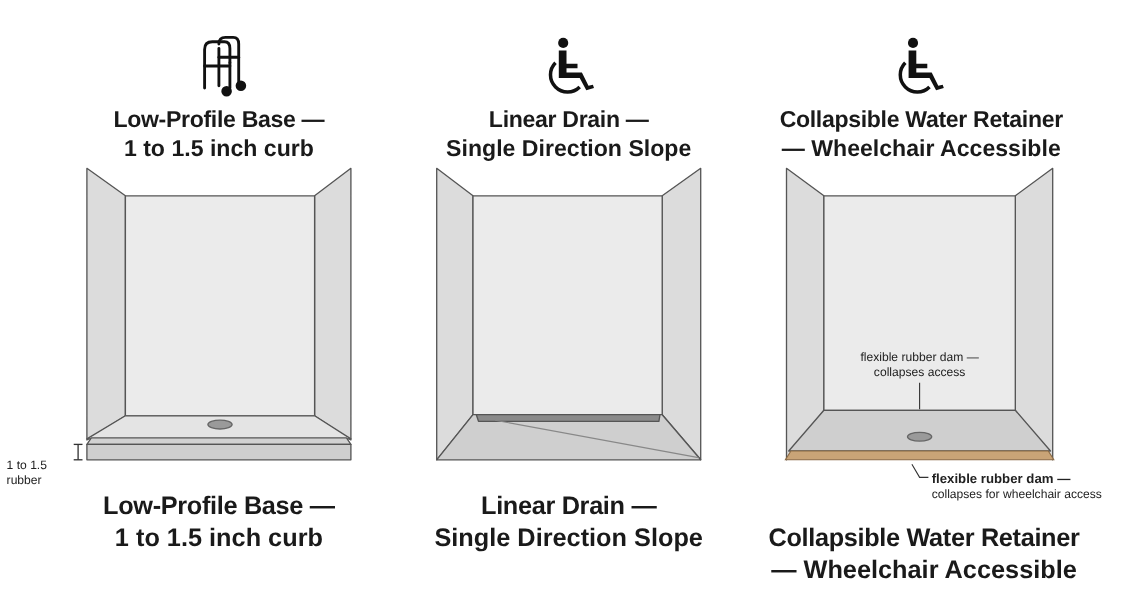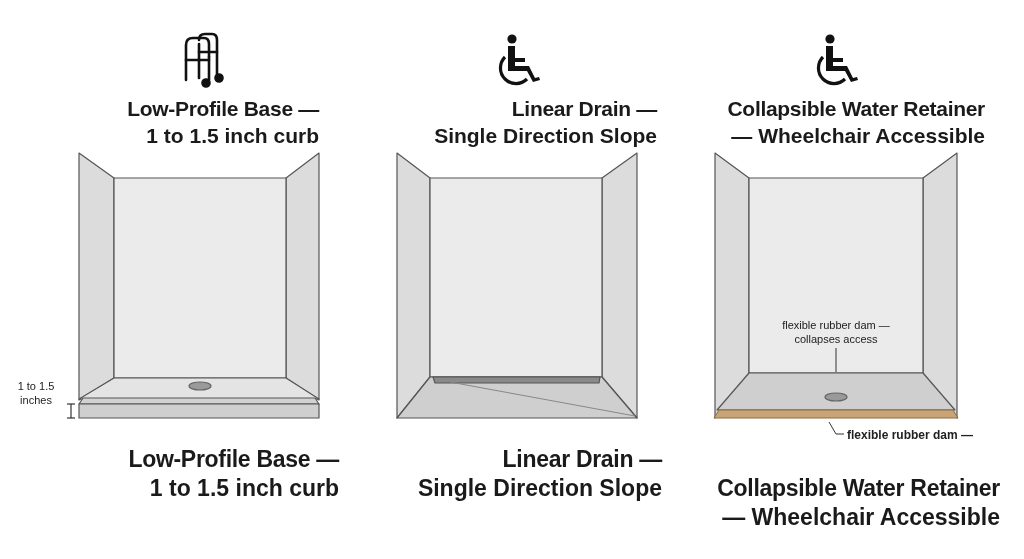--- a/index.html
+++ b/index.html
@@ -1,19 +1,19 @@
 <!DOCTYPE html>
 <html><head>
 <meta charset="utf-8">
 <style>
   html, body { margin: 0; padding: 0; background: #ffffff; }
   body { width: 1024px; height: 559px; position: relative; overflow: hidden;
          font-family: "Liberation Sans", sans-serif; color: #1a1a1a; }
   .abs { position: absolute; }
-  .title { position: absolute; text-align: right; font-size: 22px; line-height: 27px; }
+  .title { position: absolute; text-align: center; font-size: 22px; line-height: 27px; }
   .title .b { font-weight: bold; letter-spacing: -0.3px; display: block; }
   .title .n { font-weight: bold; display: block; }
   .top .b, .top .n { font-size: 21px; }
   .bottom .b, .bottom .n { font-size: 23px; line-height: 29px; }
   .small { font-size: 11px; line-height: 14px; color: #222; text-align: center; }
   .note { font-size: 11px; line-height: 14px; color: #222; }
   .note b { font-weight: bold; font-size: 12px; }
   svg { position: absolute; left: 0; top: 0; }
 </style>
 </head>
@@ -98,32 +98,33 @@
 </div>
 <div class="title top" style="left:377px; width:280px; top:95px;">
   <span class="b">Linear Drain —</span>
   <span class="n">Single Direction Slope</span>
 </div>
 <div class="title top" style="left:690px; width:295px; top:95px;">
   <span class="b">Collapsible Water Retainer</span>
   <span class="n">— Wheelchair Accessible</span>
 </div>
 
-<div class="abs small" style="left:6px; top:379px; width:60px; text-align:center;">
+<div class="abs small" style="left:6px; top:416px; width:60px; text-align:left;">
   <div>1 to 1.5</div>
-  <div>inches</div>
+  <div>rubber</div>
 </div>
 
 <div class="abs small" style="left:756px; top:318px; width:160px;">
   <div>flexible rubber dam —</div>
   <div>collapses access</div>
 </div>
 
 <div class="abs note" style="left:847px; top:428px; width:175px;">
   <div><b>flexible rubber dam —</b></div>
+  <div>collapses for wheelchair access</div>
 </div>
 
 <div class="title bottom" style="left:59px; width:280px; top:445px;">
   <span class="b">Low-Profile Base —</span>
   <span class="n">1 to 1.5 inch curb</span>
 </div>
 <div class="title bottom" style="left:372px; width:290px; top:445px;">
   <span class="b">Linear Drain —</span>
   <span class="n">Single Direction Slope</span>
 </div>

